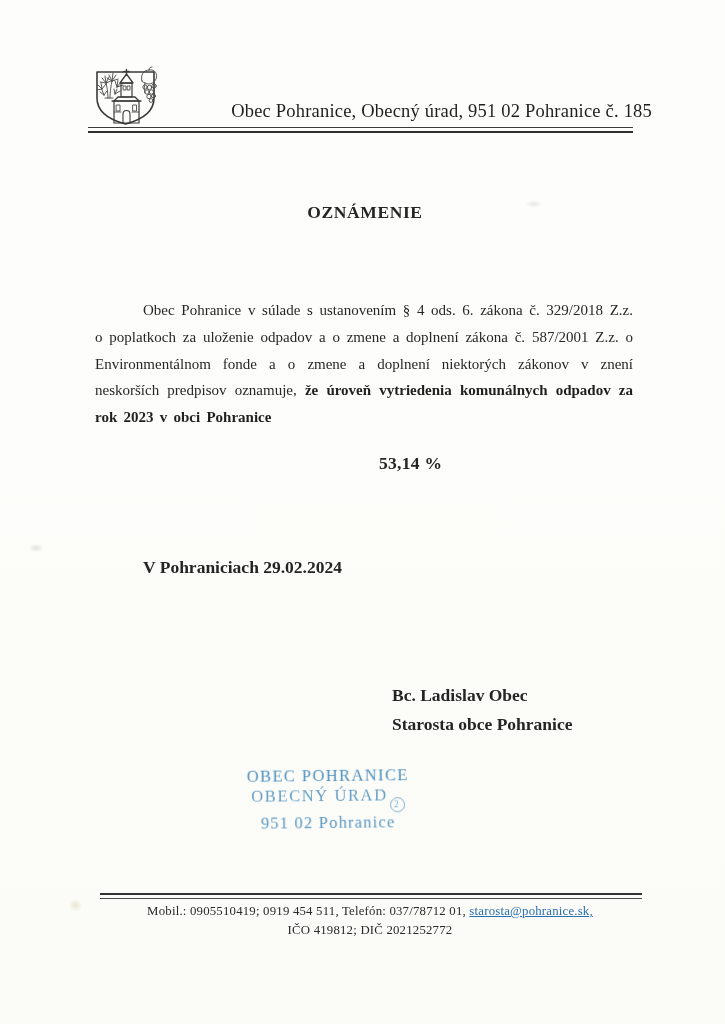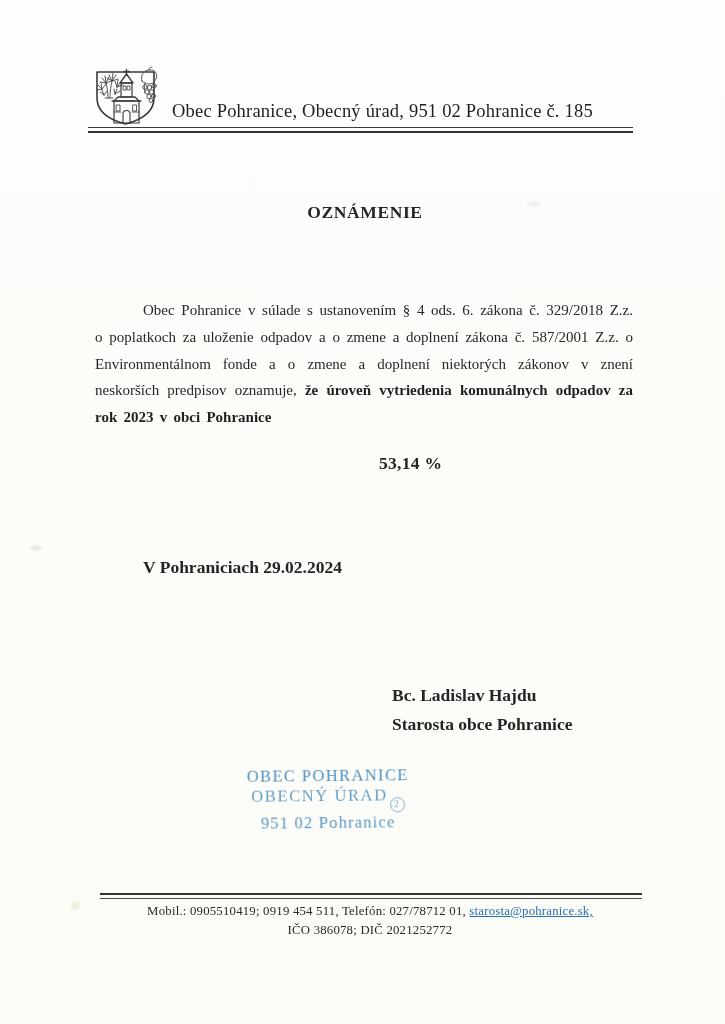--- a/index.html
+++ b/index.html
@@ -12,20 +12,21 @@
     overflow:hidden;
   }
   .page{position:absolute;inset:0;background:linear-gradient(180deg,#fdfdfb 0%,#fcfcf9 60%,#fbfbf8 100%);}
 
   
   .crest{position:absolute;left:92px;top:65px;width:68px;height:63px;}
   .header-line{
     position:absolute;left:172px;top:101px;width:480px;
     font-size:18.5px;color:#1e1e1e;letter-spacing:0.2px;
     white-space:nowrap;
+    text-align:right;
   }
   .header-rule{
     position:absolute;left:88px;top:127px;width:545px;height:3px;
     border-top:1.8px solid #3c3c3c;border-bottom:2.6px solid #303030;
   }
 
   
   .doc-title{
     position:absolute;left:0;top:202px;width:730px;
     text-align:center;font-weight:bold;font-size:17.5px;
@@ -166,33 +167,33 @@
 
   <div class="doc-title">OZNÁMENIE</div>
 
   <div class="body-par"><span>Obec Pohranice v súlade s ustanovením § 4 ods. 6. zákona č. 329/2018 Z.z. o poplatkoch za uloženie odpadov a o zmene a doplnení zákona č. 587/2001 Z.z. o Environmentálnom fonde a o zmene a doplnení niektorých zákonov v znení neskorších predpisov oznamuje, </span><b>že úroveň vytriedenia komunálnych odpadov za rok 2023 v obci Pohranice</b></div>
 
   <div class="percent">53,14 %</div>
 
   <div class="dateline">V Pohraniciach 29.02.2024</div>
 
   <div class="signature">
-    <div>Bc. Ladislav Hajdu</div>
+    <div>Bc. Ladislav Obec</div>
     <div>Starosta obce Pohranice</div>
   </div>
 
   <div class="stamp">
     <div class="s1">OBEC POHRANICE</div>
     <div class="s2"><span>OBECNÝ ÚRAD</span><span class="stamp-badge">2</span></div>
     <div class="s3">951 02 Pohranice</div>
   </div>
 
   <div class="footer-rule"></div>
   <div class="footer-text">
-    <div><span>Mobil.: 0905510419; 0919 454 511, Telefón: 027/78712 01, </span><span class="email">starosta@pohranice.sk,</span></div>
-    <div>IČO  386078;  DIČ  2021252772</div>
+    <div><span>Mobil.: 0905510419; 0919 454 511, Telefón: 037/78712 01, </span><span class="email">starosta@pohranice.sk,</span></div>
+    <div>IČO  419812;  DIČ  2021252772</div>
   </div>
 
   <div class="smudge-yellow"></div>
   <div class="smudge-gray"></div>
   <div class="smudge-title"></div>
 
 </div>
 
 </body></html>

